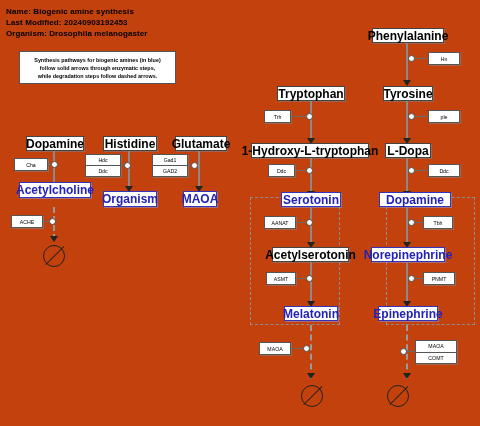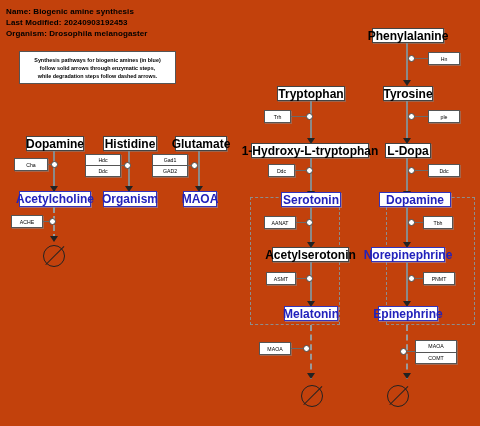--- a/index.html
+++ b/index.html
@@ -190,21 +190,21 @@
 
   <div class="group" style="left:250px; top:197px; width:90px; height:128px;"></div>
   <div class="group" style="left:386px; top:197px; width:89px; height:128px;"></div>
 
   <div class="node" style="left:26px; top:136px; width:58px; height:15px;">Dopamine</div>
   <div class="vline" style="left:53px; top:151px; height:40px;"></div>
   <div class="arrowhead" style="left:50px; top:186px;"></div>
   <div class="enz" style="left:14px; top:158px; width:34px; height:13px;">Cha</div>
   <div class="hline" style="left:48px; top:164px; width:4px;"></div>
   <div class="conn-circle" style="left:51px; top:161px;"></div>
-  <div class="node blue" style="left:19px; top:191px; width:72px; height:16px;">Acetylcholine</div>
+  <div class="node blue" style="left:19px; top:182px; width:72px; height:16px;">Acetylcholine</div>
 
   <div class="vline dash" style="left:53px; top:207px; height:33px;"></div>
   <div class="arrowhead" style="left:50px; top:236px;"></div>
   <div class="enz" style="left:11px; top:215px; width:32px; height:13px;">ACHE</div>
   <div class="hline" style="left:43px; top:221px; width:6px;"></div>
   <div class="conn-circle" style="left:49px; top:218px;"></div>
   <div class="nullsym" style="left:43px; top:245px;"></div>
 
   <div class="node" style="left:103px; top:136px; width:54px; height:15px;">Histidine</div>
   <div class="vline" style="left:128px; top:151px; height:40px;"></div>

